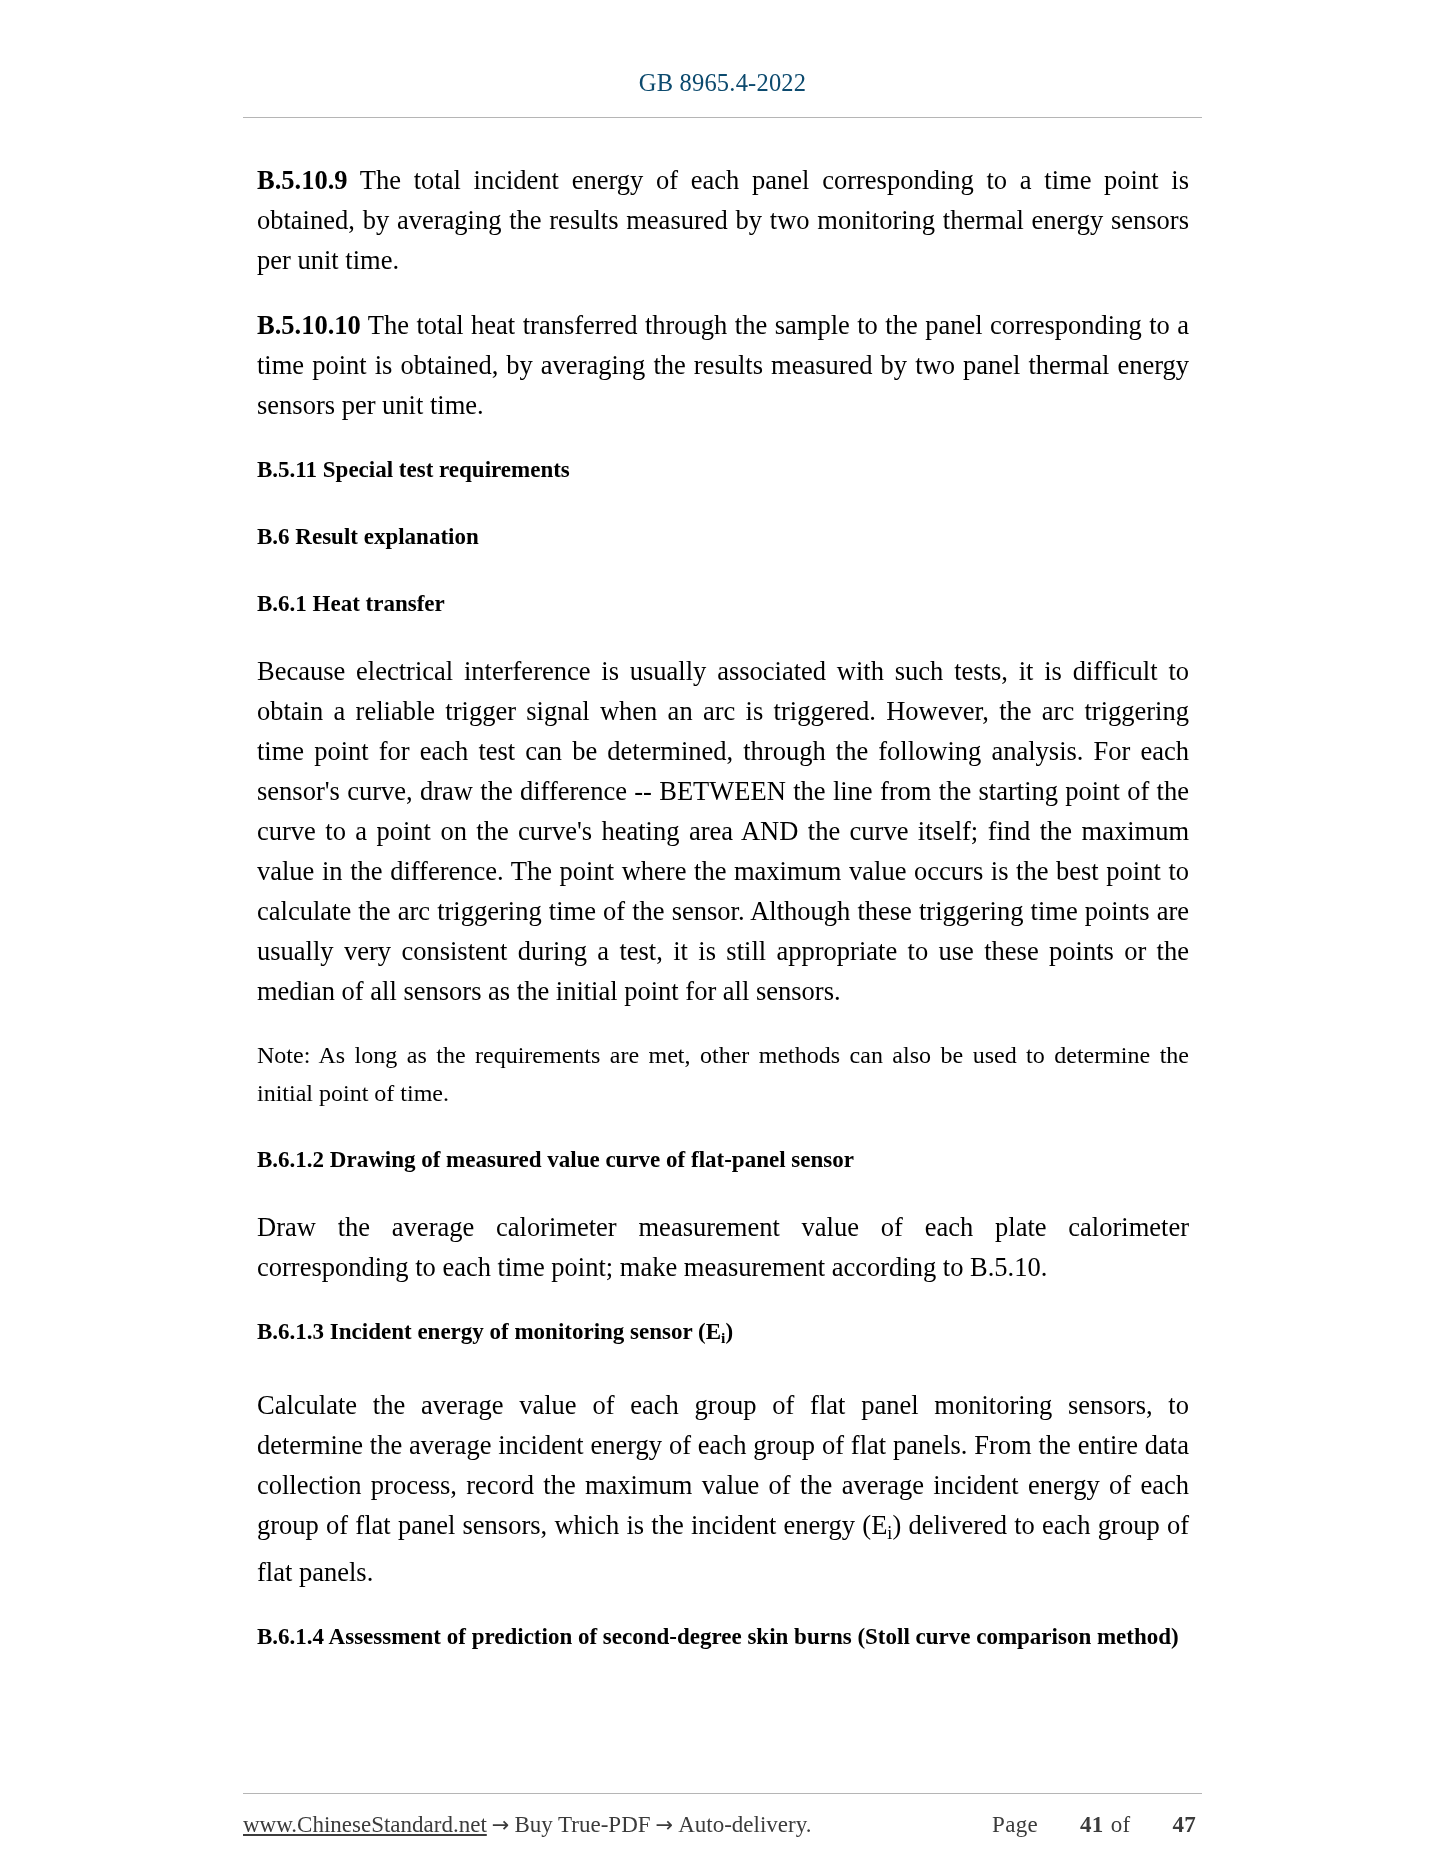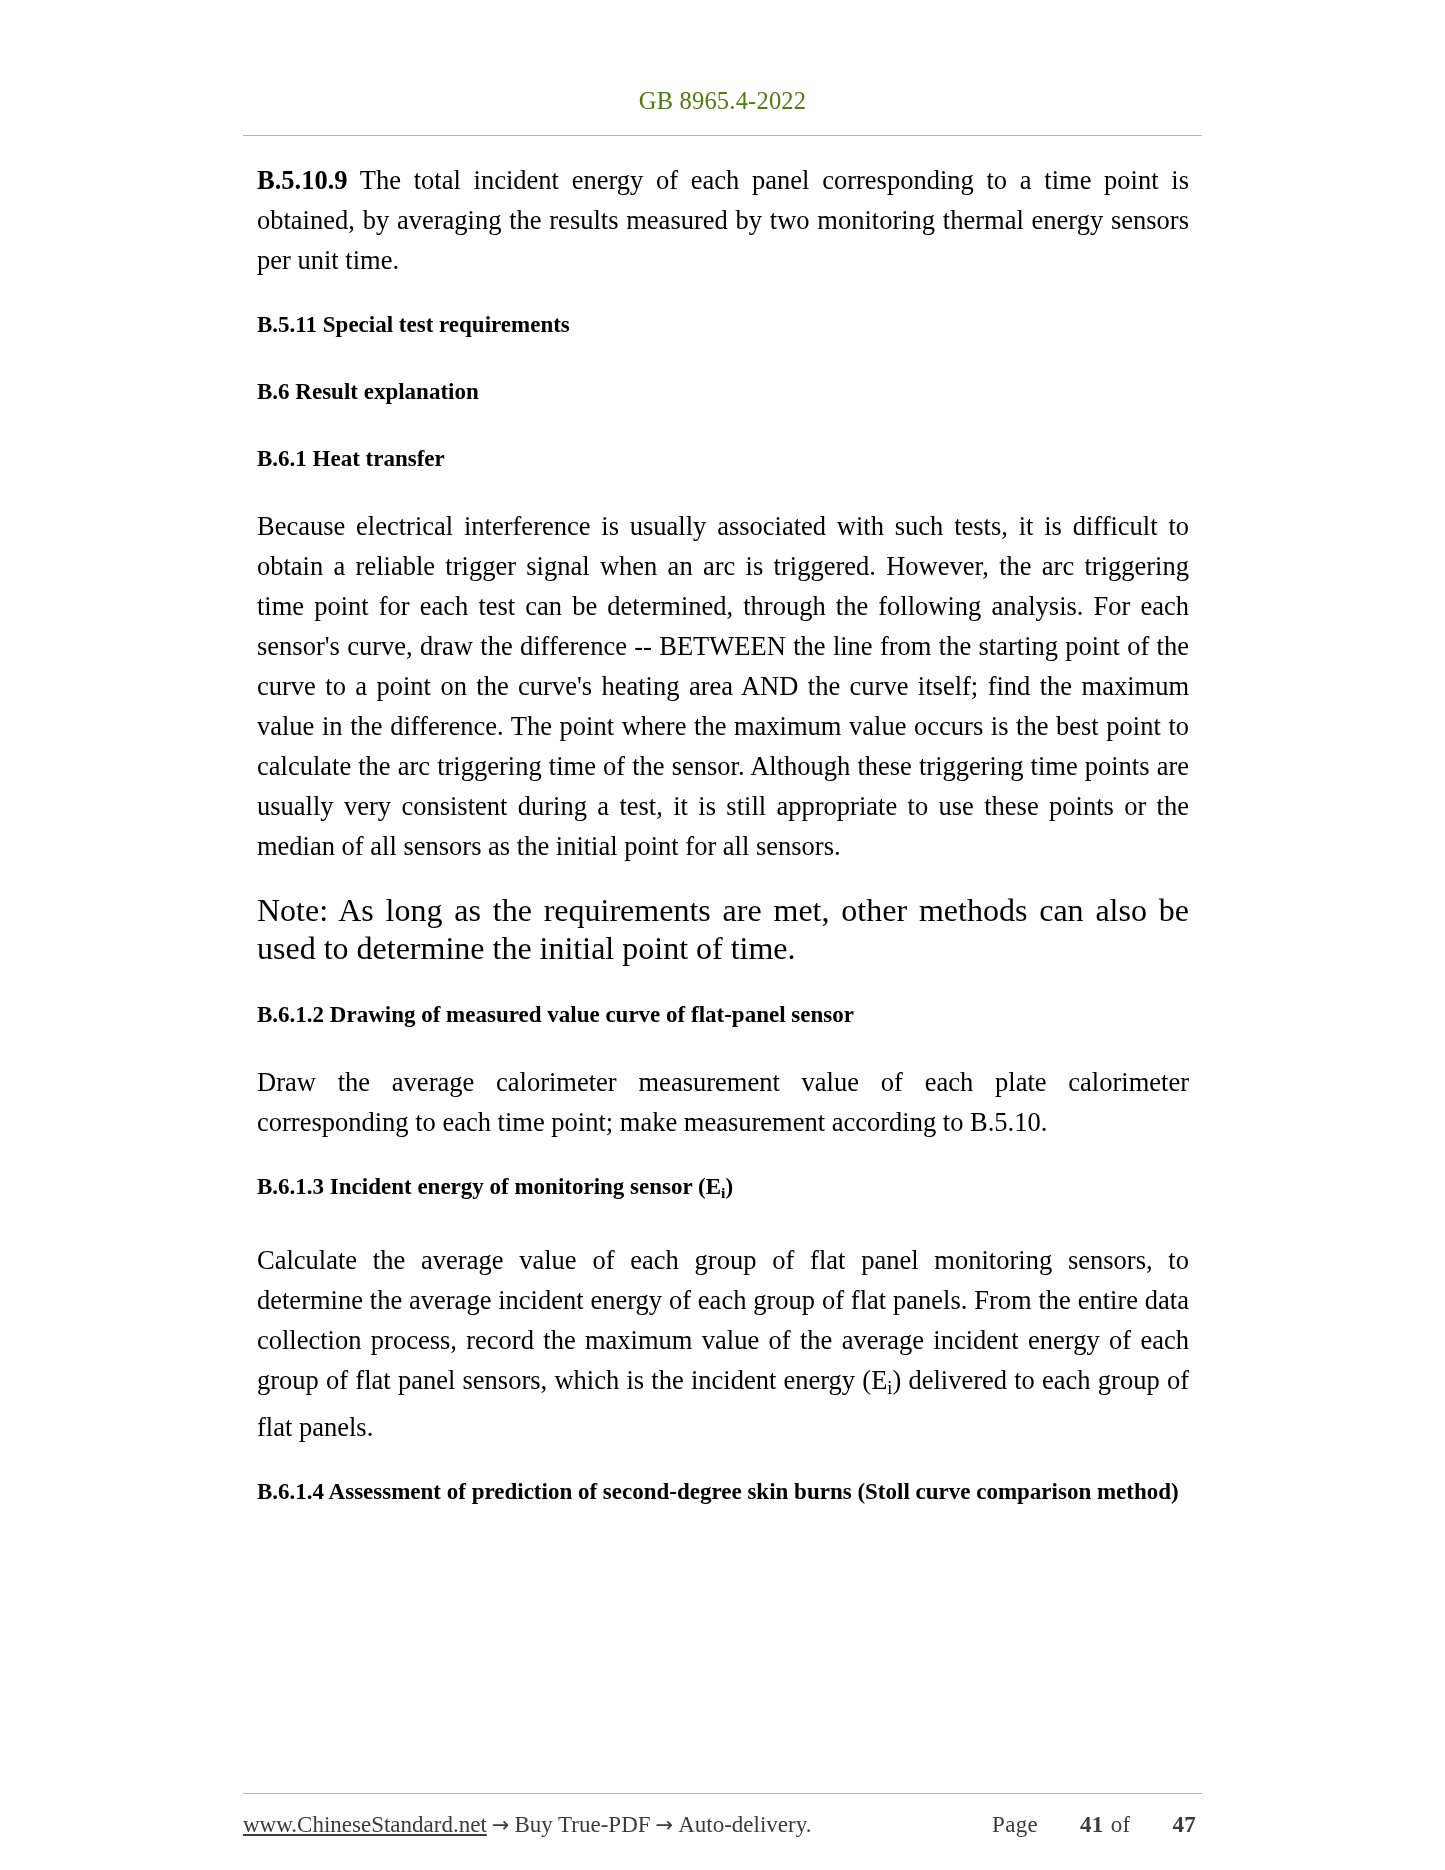--- a/index.html
+++ b/index.html
@@ -25,23 +25,22 @@
   .header {
     position: absolute;
     top: 68px;
     left: 243px;
     right: 243px;
   }
   .header-title {
     text-align: center;
     font-size: 24.5px;
     letter-spacing: 0.2px;
-    color: #4d7c0f;
+    color: #0c4a6e;
     line-height: 1.2;
-    margin-top: 18px;
   }
   .header-rule {
     margin-top: 20px;
     border-top: 1.4px solid #b5b5b5;
   }
 
   
   .content {
     position: absolute;
     top: 160px;
@@ -60,21 +59,21 @@
     text-align: justify;
     text-justify: inter-word;
     margin-bottom: 25px;
     color: #000000;
   }
   .para .lead {
     font-weight: bold;
   }
 
   .note {
-    font-size: 32px;
+    font-size: 24px;
     line-height: 38px;
     text-align: justify;
     margin-bottom: 28px;
   }
 
   .heading {
     font-size: 23px;
     font-weight: bold;
     line-height: 40px;
     margin-bottom: 27px;
@@ -137,20 +136,21 @@
 
   <div class="header">
     <div class="header-title">GB 8965.4-2022</div>
     <div class="header-rule"></div>
   </div>
 
   <div class="content">
 
     <p class="para"><span class="lead">B.5.10.9</span><span> The total incident energy of each panel corresponding to a time point is obtained, by averaging the results measured by two monitoring thermal energy sensors per unit time.</span></p>
 
+    <p class="para"><span class="lead">B.5.10.10</span><span> The total heat transferred through the sample to the panel corresponding to a time point is obtained, by averaging the results measured by two panel thermal energy sensors per unit time.</span></p>
 
     <h3 class="heading">B.5.11 Special test requirements</h3>
 
 
     <h3 class="heading">B.6 Result explanation</h3>
 
     <h3 class="heading">B.6.1 Heat transfer</h3>
 
 
     <p class="para">Because electrical interference is usually associated with such tests, it is difficult to obtain a reliable trigger signal when an arc is triggered. However, the arc triggering time point for each test can be determined, through the following analysis. For each sensor's curve, draw the difference -- BETWEEN the line from the starting point of the curve to a point on the curve's heating area AND the curve itself; find the maximum value in the difference. The point where the maximum value occurs is the best point to calculate the arc triggering time of the sensor. Although these triggering time points are usually very consistent during a test, it is still appropriate to use these points or the median of all sensors as the initial point for all sensors.</p>

